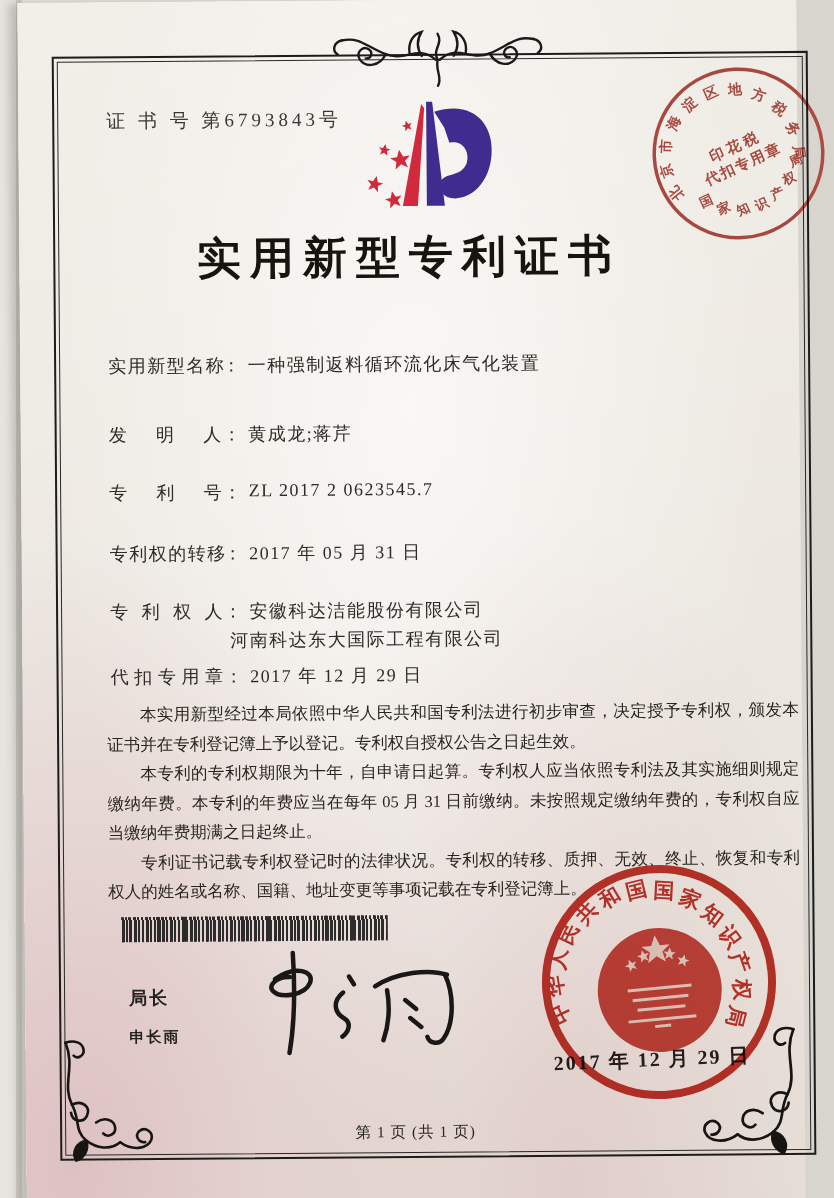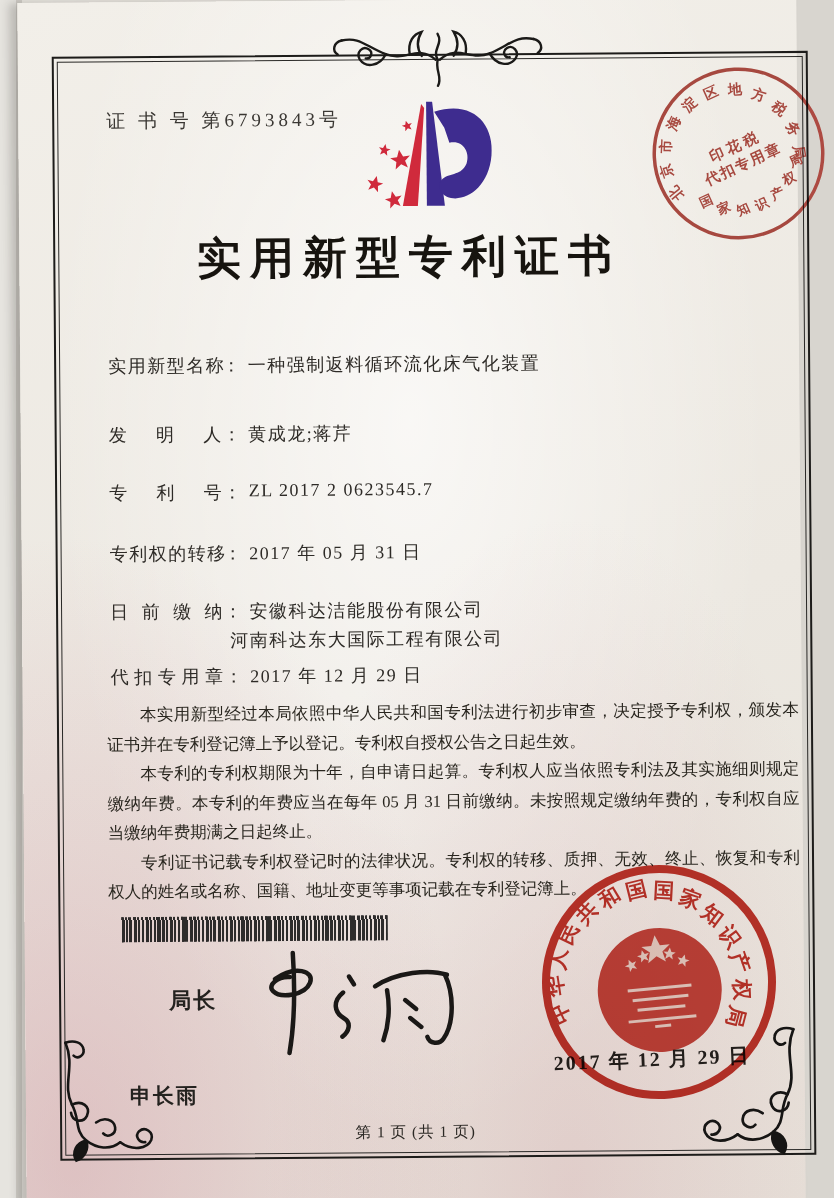--- a/index.html
+++ b/index.html
@@ -47,23 +47,23 @@
   .body-text p{margin:0;text-indent:2em;}
   
   .barcode{position:absolute;left:97px;top:915px;width:266px;height:25px;
     background:
       repeating-linear-gradient(90deg,#141414 0 2px,transparent 2px 4px),
       repeating-linear-gradient(90deg,#141414 0 1px,transparent 1px 7px),
       repeating-linear-gradient(90deg,#141414 0 3px,transparent 3px 12px);
     opacity:.88;}
   
   .sig-title{position:absolute;left:104px;top:984px;font-family:"Liberation Sans","DejaVu Sans",sans-serif;
-             font-size:22px;font-weight:bold;color:#24221f;letter-spacing:2px;margin-left:40px;}
-  .sig-name{position:absolute;left:104px;top:1080px;font-family:"Liberation Sans","DejaVu Sans",sans-serif;
-            font-size:21px;font-weight:bold;color:#24221f;letter-spacing:2px;}
+             font-size:18px;font-weight:bold;color:#24221f;letter-spacing:2px;}
+  .sig-name{position:absolute;left:104px;top:1026px;font-family:"Liberation Sans","DejaVu Sans",sans-serif;
+            font-size:15px;font-weight:bold;color:#24221f;letter-spacing:2px;}
   .sig-script{position:absolute;left:212px;top:946px;width:244px;height:120px;}
   
   .tax-stamp{position:absolute;left:628px;top:64px;width:184px;height:184px;
              transform:rotate(-24deg);mix-blend-mode:multiply;opacity:.9;}
   .official-seal{position:absolute;left:514px;top:864px;width:240px;height:240px;
                  transform:rotate(-5deg);mix-blend-mode:multiply;opacity:.93;}
   .seal-date{position:absolute;left:528px;top:1048px;font-size:20px;font-weight:600;
              letter-spacing:2px;color:#262320;transform:rotate(-2deg);mix-blend-mode:multiply;}
   
   .page-info{position:absolute;left:0;top:1122px;width:100%;text-align:center;
@@ -161,21 +161,21 @@
       <span class="f-label">专利号</span>
         <span class="f-colon">：</span>
       <span>ZL 2017 2 0623545.7</span>
     </div>
     <div class="row row-filing">
       <span class="f-label">专利权的转移</span>
         <span class="f-colon">：</span>
       <span>2017 年 05 月 31 日</span>
     </div>
     <div class="row row-patentee">
-      <span class="f-label">日前缴纳</span>
+      <span class="f-label">专利权人</span>
         <span class="f-colon">：</span>
       <span>安徽科达洁能股份有限公司</span>
     </div>
     <div class="patentee-line2">河南科达东大国际工程有限公司</div>
     <div class="row row-grant">
       <span class="f-label">代扣专用章</span>
         <span class="f-colon">：</span>
       <span>2017 年 12 月 29 日</span>
     </div>
 

